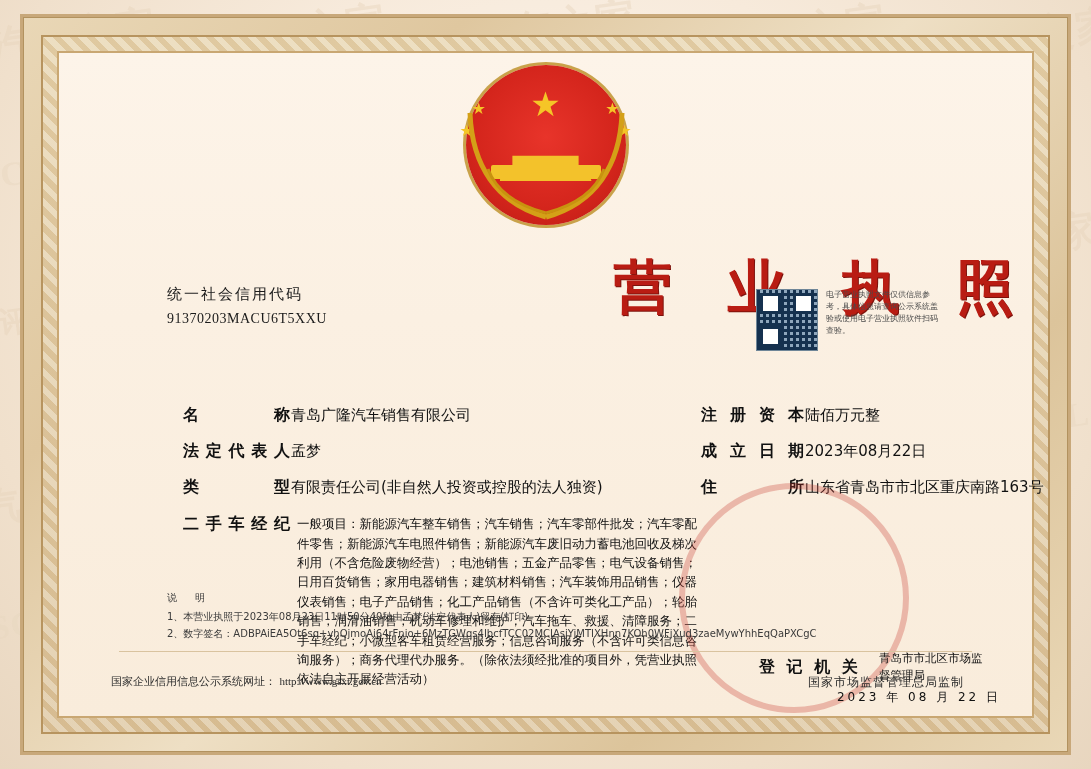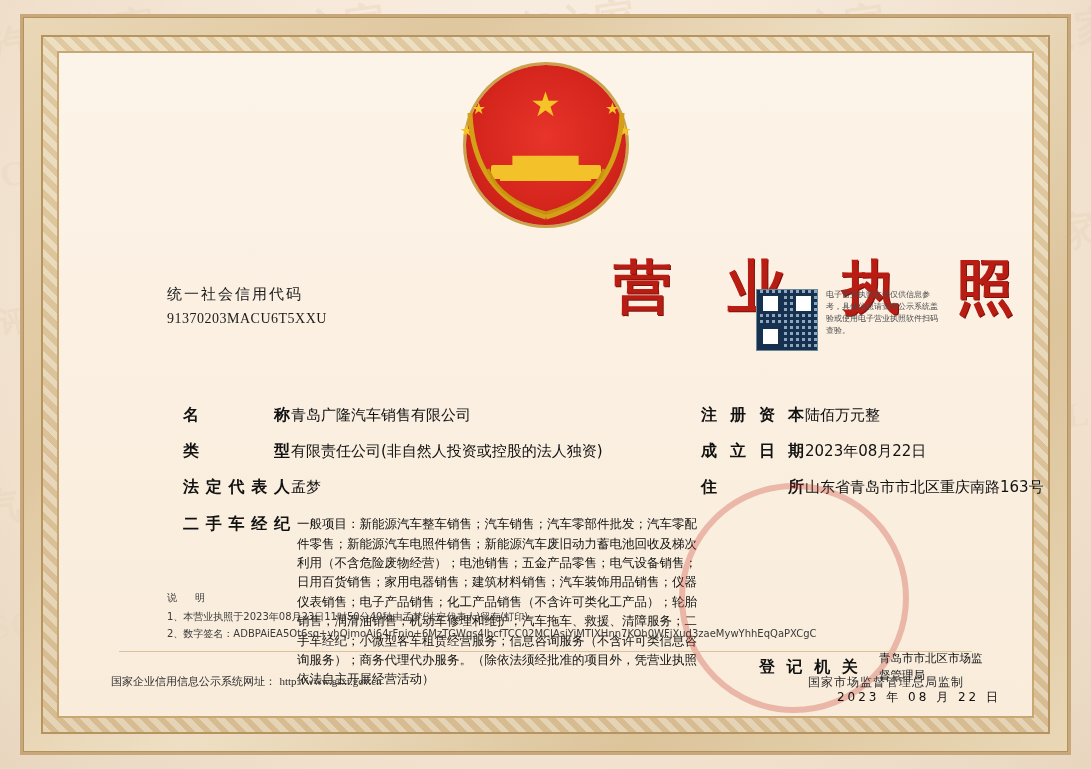--- a/index.html
+++ b/index.html
@@ -323,24 +323,24 @@
             <div class="qr-note">电子营业执照文件仅供信息参考，具体信息请查询公示系统盖验或使用电子营业执照软件扫码查验。</div>
           </div>
 
           <div class="fields">
 
             <div class="col-l">
               <div class="row">
                 <span class="lab">名　　称</span><span class="val">青岛广隆汽车销售有限公司</span>
               </div>
               <div class="row">
+                <span class="lab">法定代表人</span><span class="val">孟梦</span>
+              </div>
+              <div class="row">
                 <span class="lab">类　　型</span><span class="val">有限责任公司(非自然人投资或控股的法人独资)</span>
-              </div>
-              <div class="row">
-                <span class="lab">法定代表人</span><span class="val">孟梦</span>
               </div>
 
               <div class="scope-row">
                 <div class="scope-lab">二手车经纪</div>
                 <div class="scope-val">一般项目：新能源汽车整车销售；汽车销售；汽车零部件批发；汽车零配件零售；新能源汽车电照件销售；新能源汽车废旧动力蓄电池回收及梯次利用（不含危险废物经营）；电池销售；五金产品零售；电气设备销售；日用百货销售；家用电器销售；建筑材料销售；汽车装饰用品销售；仪器仪表销售；电子产品销售；化工产品销售（不含许可类化工产品）；轮胎销售；润滑油销售；机动车修理和维护；汽车拖车、救援、清障服务；二手车经纪；小微型客车租赁经营服务；信息咨询服务（不含许可类信息咨询服务）；商务代理代办服务。（除依法须经批准的项目外，凭营业执照依法自主开展经营活动）</div>
               </div>
             </div>
 
             <div class="col-r">
               <div class="row">

